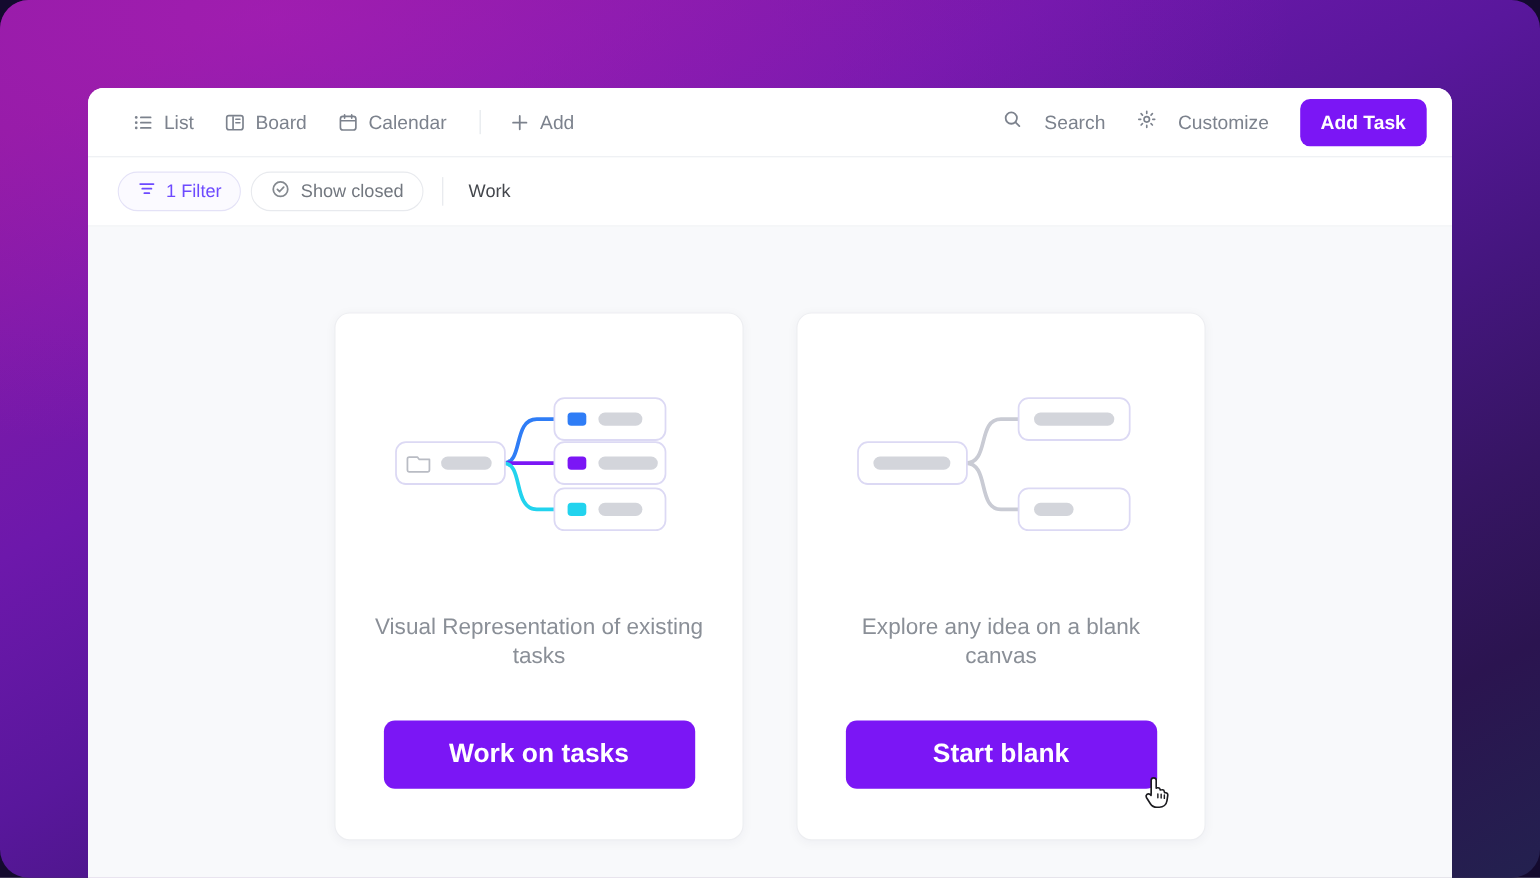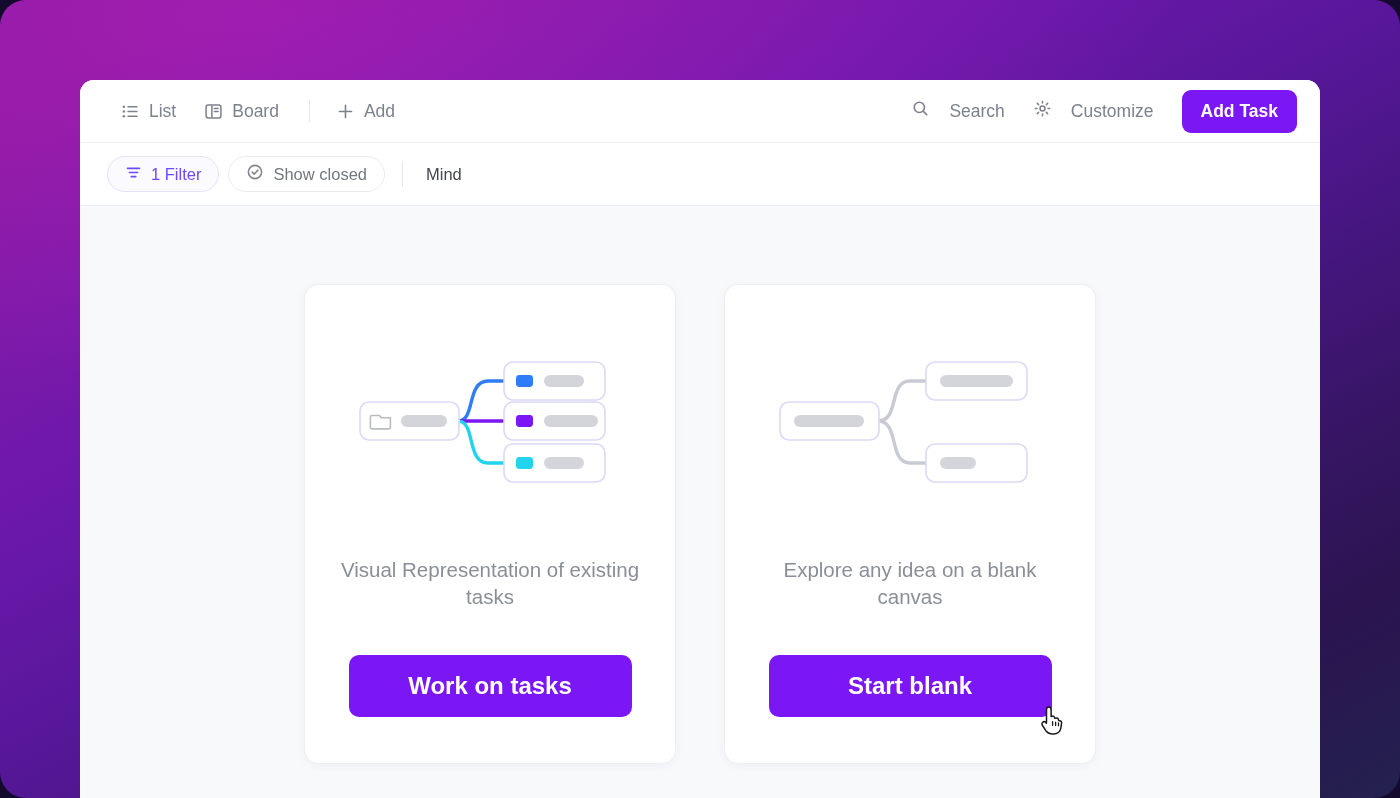--- a/index.html
+++ b/index.html
@@ -215,20 +215,30 @@
           <svg width="19" height="19" viewBox="0 0 20 20" fill="none">
             <rect x="2.2" y="3.2" width="15.6" height="13.6" rx="2.2" stroke="#7c828d" stroke-width="1.6"></rect>
             <path d="M8.3 3.8v12.4" stroke="#7c828d" stroke-width="1.6"></path>
             <rect x="10.2" y="6" width="5.4" height="1.5" rx=".75" fill="#7c828d"></rect>
             <rect x="10.2" y="9.3" width="5.4" height="1.5" rx=".75" fill="#7c828d"></rect>
           </svg>
         </span>
         <span>Board</span>
       </div>
 
+      <div class="tab">
+        <span>
+          <svg width="19" height="19" viewBox="0 0 20 20" fill="none">
+            <rect x="2.6" y="4" width="14.8" height="13" rx="2.4" stroke="#7c828d" stroke-width="1.6"></rect>
+            <path d="M2.8 8.2h14.4" stroke="#7c828d" stroke-width="1.6"></path>
+            <path d="M6.6 2.6v3M13.4 2.6v3" stroke="#7c828d" stroke-width="1.6" stroke-linecap="round"></path>
+          </svg>
+        </span>
+        <span>Calendar</span>
+      </div>
 
 
       <div class="tab-divider"></div>
 
       <div class="tab add">
         <span>
           <svg width="19" height="19" viewBox="0 0 20 20" fill="none">
             <path d="M10 3.6v12.8M3.6 10h12.8" stroke="#7c828d" stroke-width="1.7" stroke-linecap="round"></path>
           </svg>
         </span>
@@ -276,21 +286,21 @@
         <svg width="18" height="18" viewBox="0 0 18 18" fill="none">
           <circle cx="9" cy="9" r="6.6" stroke="#84898f" stroke-width="1.6"></circle>
           <path d="m6.2 9.1 2 2 3.7-4" stroke="#84898f" stroke-width="1.6" stroke-linecap="round" stroke-linejoin="round"></path>
         </svg>
       </span>
       <span>Show closed</span>
     </div>
 
     <div class="vsep"></div>
 
-    <div class="hide-btn">Mind</div>
+    <div class="hide-btn">Work</div>
   </div>
 
   <div class="content">
 
     <div class="card">
       <div class="card-art">
         <svg width="272" height="190" viewBox="0 0 272 190" fill="none">
 
           <path d="M104 95 C122 95 112 55 134 55 L150 55" stroke="#2f7df6" stroke-width="3.4" fill="none" stroke-linecap="round"></path>
           <path d="M104 95 L150 95" stroke="#7b16f5" stroke-width="3.4" fill="none" stroke-linecap="round"></path>

